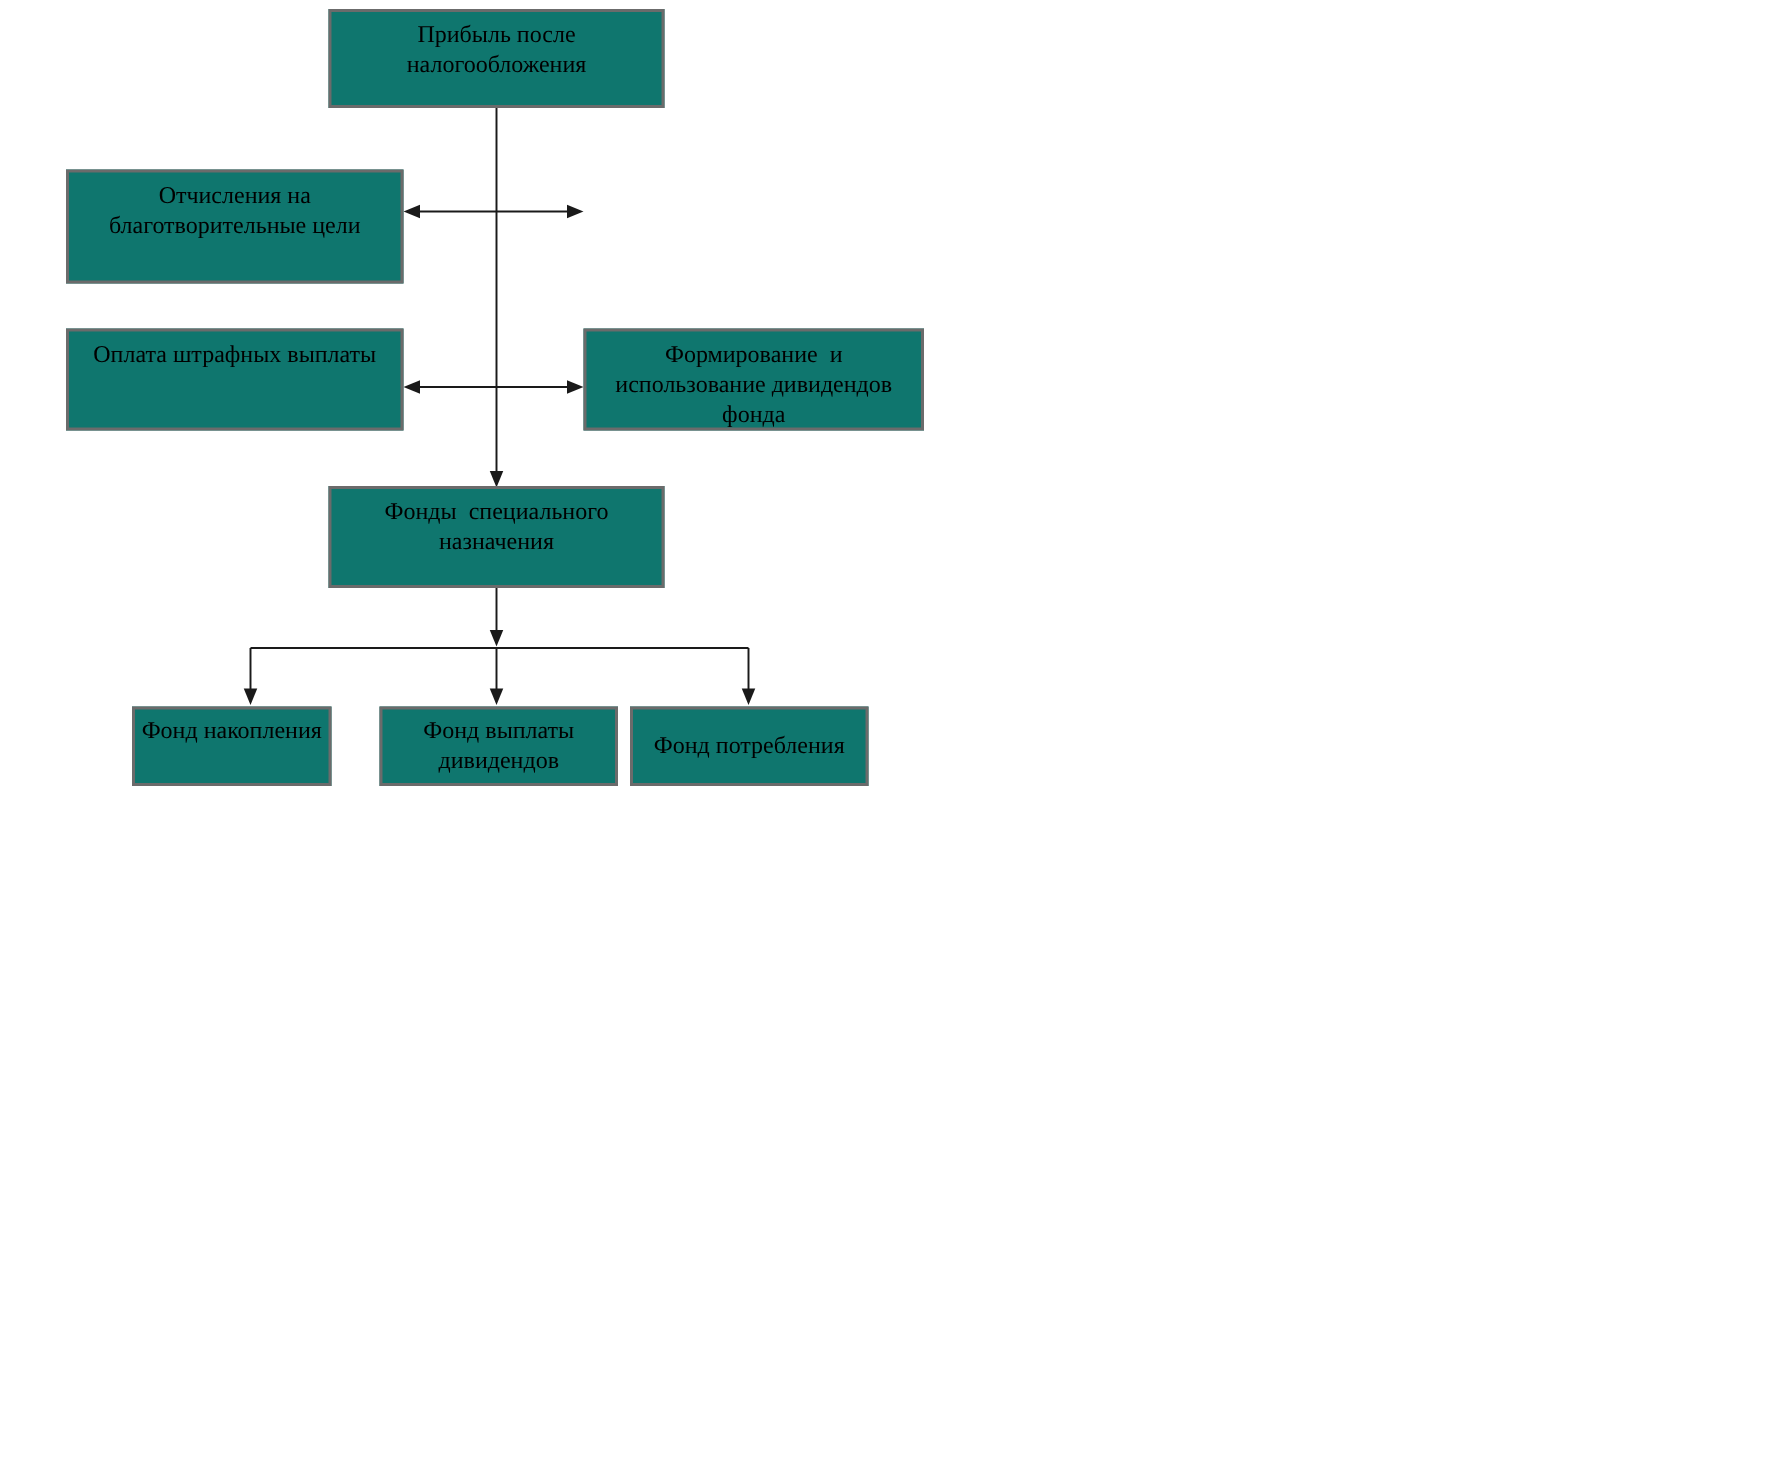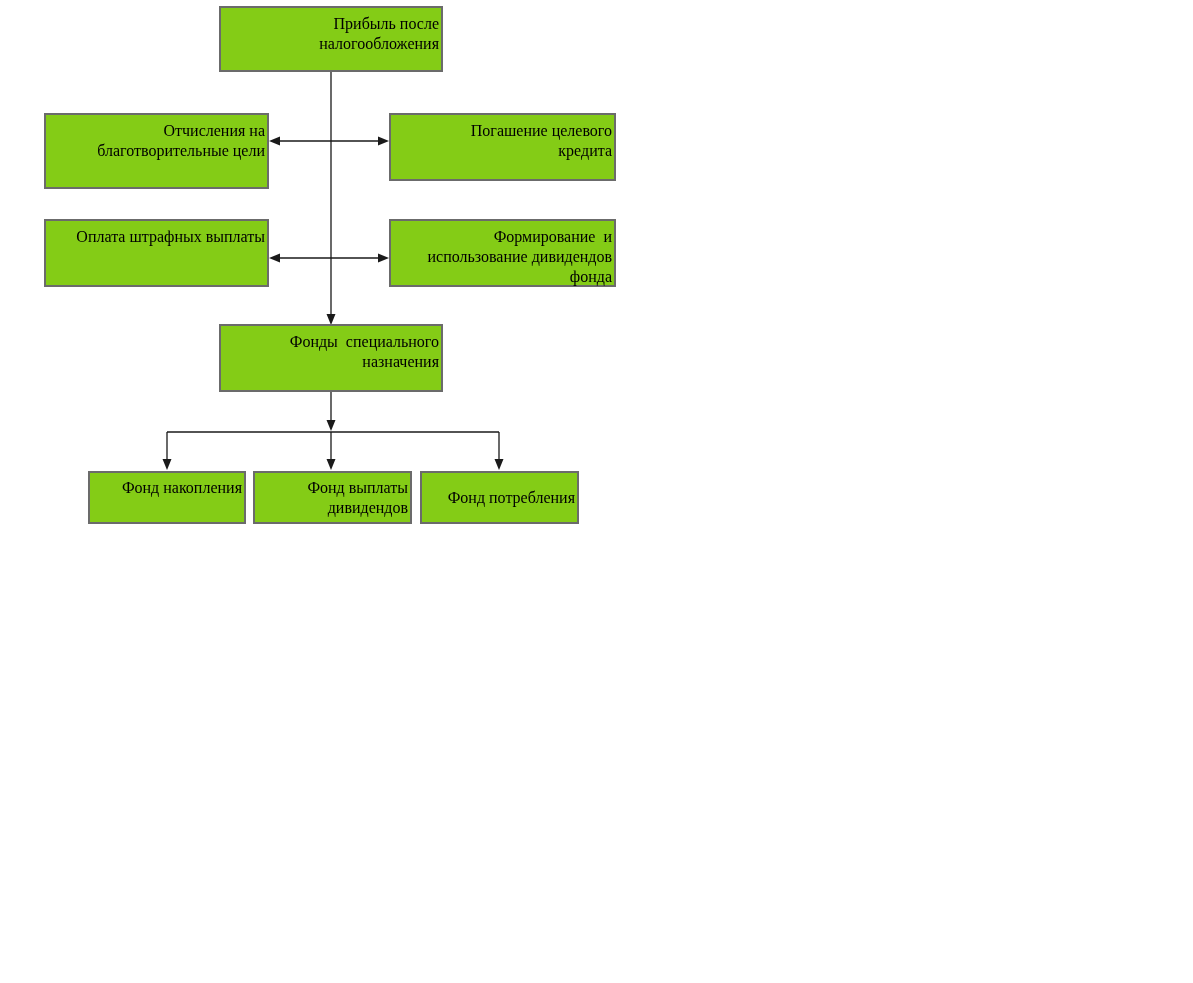--- a/index.html
+++ b/index.html
@@ -19,38 +19,38 @@
     position: absolute;
     left: 0;
     top: 0;
     width: 1193px;
     height: 983px;
   }
   .node {
     position: absolute;
     box-sizing: border-box;
     border: 2px solid #6b6b6b;
-    background: #84cc16;
+    background: #0f766e;
     color: #000000;
     font-size: 16px;
     line-height: 20px;
-    text-align: right;
+    text-align: center;
     white-space: pre-wrap;
     padding-top: 6px;
     padding-left: 2px;
     padding-right: 2px;
   }
   
   .n-profit       { left: 219px; top: 6px;   width: 224px; height: 66px; }
   .n-charity      { left: 44px;  top: 113px; width: 225px; height: 76px; }
   .n-loan         { left: 389px; top: 113px; width: 227px; height: 68px; }
   .n-penalties    { left: 44px;  top: 219px; width: 225px; height: 68px; }
   .n-reserve      { left: 389px; top: 219px; width: 227px; height: 68px; }
   .n-special      { left: 219px; top: 324px; width: 224px; height: 68px; }
-  .n-accumulation { left: 88px;  top: 471px; width: 158px; height: 53px; padding-top: 5px; }
+  .n-accumulation { left: 88px;  top: 471px; width: 133px; height: 53px; padding-top: 5px; }
   .n-dividends    { left: 253px; top: 471px; width: 159px; height: 53px; padding-top: 5px; }
   .n-consumption  { left: 420px; top: 471px; width: 159px; height: 53px; padding-top: 15px; }
 
   .connectors line { stroke: #1a1a1a; stroke-width: 1.3; }
   .connectors polygon { fill: #1a1a1a; stroke: none; }
 </style>
 </head>
 <body>
 
 <div class="canvas">
@@ -96,22 +96,20 @@
       <polygon points="499,470 494.5,459 503.5,459"></polygon>
     </g>
   </svg>
 
   <div class="node n-profit">Прибыль после
 налогообложения</div>
 
   <div class="node n-charity">Отчисления на
 благотворительные цели</div>
 
-  <div class="node n-loan">Погашение целевого
-кредита</div>
 
   <div class="node n-penalties">Оплата штрафных выплаты</div>
 
   <div class="node n-reserve">Формирование  и
 использование дивидендов
 фонда</div>
 
   <div class="node n-special">Фонды  специального
 назначения</div>
 

